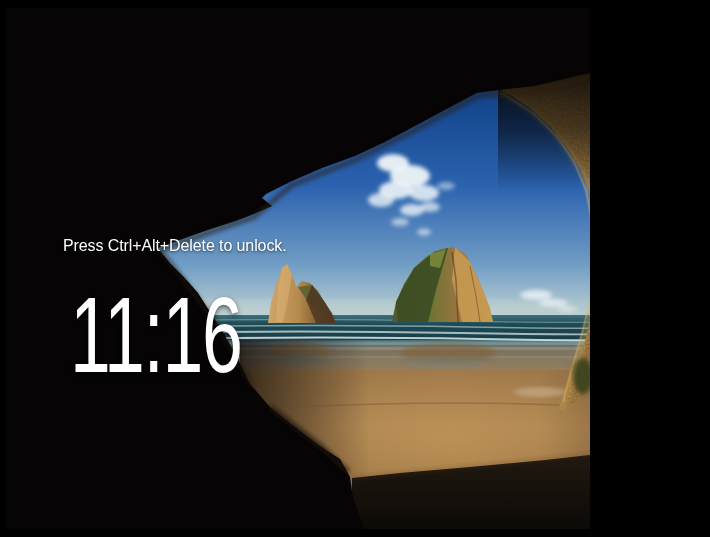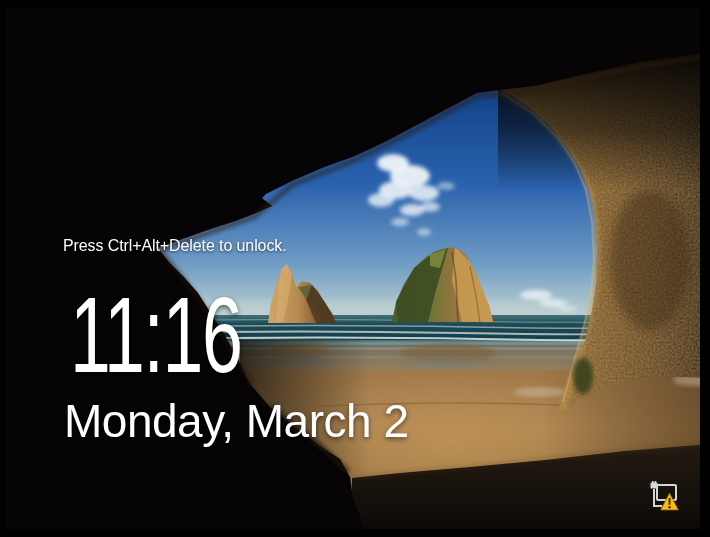--- a/index.html
+++ b/index.html
@@ -1,17 +1,17 @@
 <!DOCTYPE html>
 <html><head>
 <meta charset="utf-8">
 <style>
   html,body{margin:0;padding:0;background:#000;}
   .screen{
-    position:relative;width:700px;height:537px;overflow:hidden;background:#000;
+    position:relative;width:590px;height:537px;overflow:hidden;background:#000;
     font-family:"Liberation Sans","DejaVu Sans",sans-serif;color:#fff;
   }
   .wallpaper{position:absolute;left:0;top:0;width:710px;height:537px;display:block;}
   .unlock-text{
     position:absolute;left:63px;top:236px;font-size:16px;line-height:20px;
     letter-spacing:-0.1px;color:#fff;text-shadow:0 1px 3px rgba(0,0,0,.65);
     white-space:nowrap;
   }
   .clock-time{
     position:absolute;left:70px;top:281px;font-size:108px;line-height:1;
@@ -216,21 +216,20 @@
       <rect x="0" y="529" width="710" height="8"></rect>
       <rect x="0" y="0" width="5" height="537"></rect>
       <rect x="705" y="0" width="5" height="537"></rect>
     </g>
   </svg>
 
   <div class="unlock-text">Press Ctrl+Alt+Delete to unlock.</div>
 
   <div class="clock-time">11:16</div>
 
-  <div class="clock-date">Monday, March 2</div>
 
   <div class="net-icon">
     <svg viewBox="0 0 31 33" aria-hidden="true">
       <g>
         <rect x="8" y="4" width="19" height="15" rx="1" fill="none" stroke="#d6d6d6" stroke-width="2"></rect>
         <rect x="1.5" y="1.5" width="7" height="6" rx="0.5" fill="#d6d6d6"></rect>
         <rect x="3" y="0" width="1.6" height="2" fill="#d6d6d6"></rect>
         <rect x="5.6" y="0" width="1.6" height="2" fill="#d6d6d6"></rect>
         <path d="M5,8 V25 H13" stroke="#d6d6d6" stroke-width="2" fill="none"></path>
       </g>

